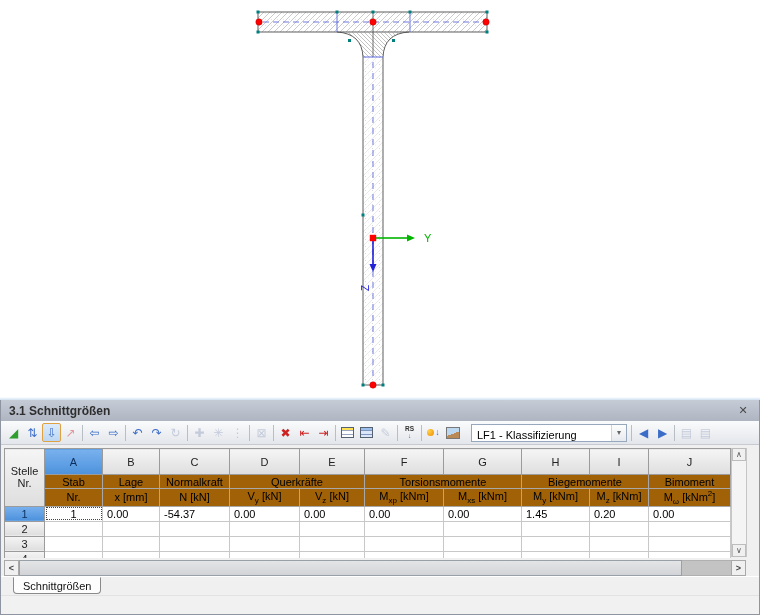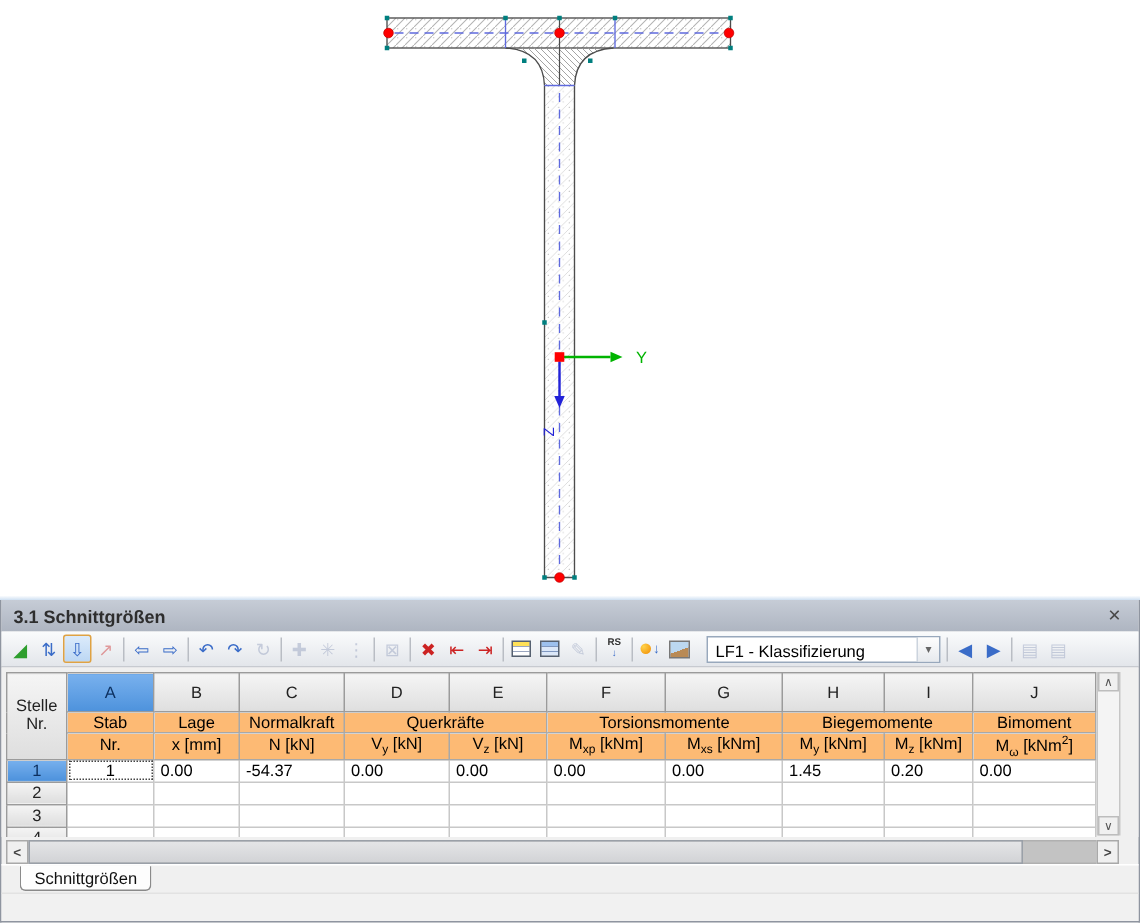--- a/index.html
+++ b/index.html
@@ -51,21 +51,21 @@
   .combo-text { flex:1; font-size:11px; padding:0 5px; color:#000; overflow:hidden; }
   .combo-btn { width:15px; height:100%; border-left:1px solid #ccd4de;
                background:linear-gradient(#fdfdfd,#e7eaee); font-size:8px; color:#666;
                display:flex; align-items:center; justify-content:center; }
 
   
   .tablewrap { position:relative; height:113px; flex:0 0 auto; background:#f0f0f0; overflow:hidden; }
   table.grid { position:absolute; left:3px; top:3px; border-collapse:collapse; table-layout:fixed;
                border:1px solid #7a7a7a; background:#fff; }
   .grid td { overflow:hidden; white-space:nowrap; }
-  .hcell { background:#fdba74; border:1px solid #a8a8a8; font-size:11px; color:#000;
+  .hcell { background:#a16207; border:1px solid #a8a8a8; font-size:11px; color:#000;
            text-align:center; padding:0 2px; }
   .gbtn  { background:linear-gradient(#f5f5f5,#dedede); border:1px solid #9b9b9b;
            font-size:11px; color:#222; text-align:center; padding:0; }
   .letter{ height:26px; font-size:10.5px; }
   .sel   { background:linear-gradient(#79b1ee,#4d92dc); color:#0c2f5e; }
   .rowg  { height:14px; }
   .rowu  { height:16px; }
   .rowd td { height:15px; }
   .dcell { background:#fff; border:1px solid #c8c8c8; font-size:11px; color:#000;
            padding:0 4px; }

